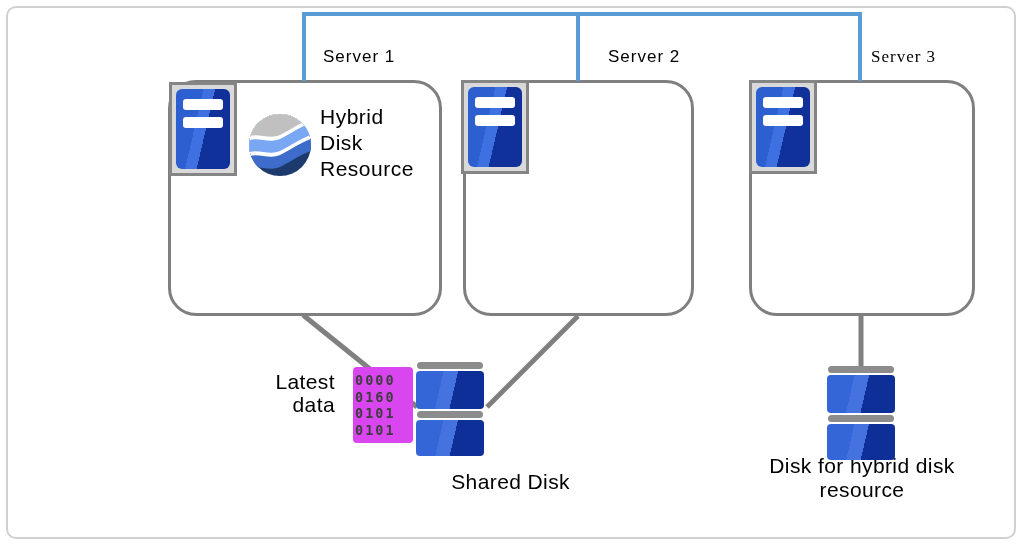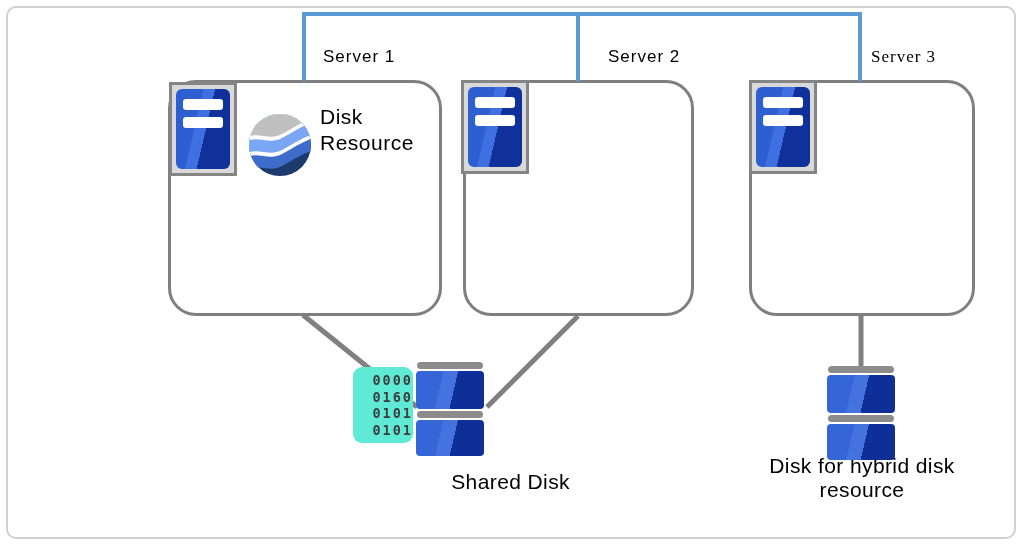--- a/index.html
+++ b/index.html
@@ -27,22 +27,22 @@
   .hybrid-label{position:absolute;left:320px;top:104px;font-size:21px;line-height:26px;
                 letter-spacing:.5px;z-index:3;}
   .disk{position:absolute;width:68px;height:94px;z-index:4;}
   .disk-shared{left:416px;top:362px;}
   .disk-own{left:827px;top:366px;}
   .disk-cap{position:absolute;left:1px;width:66px;height:7px;background:#8c8c8c;border-radius:4px;}
   .cap1{top:0;} .cap2{top:49px;}
   .disk-block{position:absolute;left:0;width:68px;border-radius:4px;
       background:linear-gradient(103deg,#3566D8 0%,#3566D8 36%,#4473E0 36%,#4473E0 55%,#0E2F97 55%,#0E2F97 100%);}
   .blk1{top:9px;height:38px;} .blk2{top:58px;height:36px;}
-  .binary-icon{position:absolute;left:353px;top:367px;width:60px;height:76px;background:#5eead4;
-               border-radius:9px;z-index:5;padding-top:5px;box-sizing:border-box;text-align:right;}
+  .binary-icon{position:absolute;left:353px;top:367px;width:60px;height:76px;background:#d946ef;
+               border-radius:4px;z-index:5;padding-top:5px;box-sizing:border-box;text-align:left;}
   .binary-row{font-family:"DejaVu Sans Mono",monospace;font-weight:bold;font-size:13.5px;
               line-height:16.5px;letter-spacing:2px;color:#3e3e3e;text-indent:2px;}
   .txt{position:absolute;font-size:21px;letter-spacing:.4px;z-index:3;}
   .latest-label{left:233px;top:370px;width:102px;text-align:right;line-height:23px;}
   .shared-label{left:330px;top:470px;width:240px;text-align:right;line-height:24px;}
   .own-label{left:742px;top:454px;width:240px;text-align:center;line-height:24px;}
 </style>
 </head>
 <body>
 
@@ -95,20 +95,21 @@
       <rect x="-2" y="-2" width="68" height="68" fill="#1C3A6B"></rect>
       <path d="M-6 60 C6 47,20 61,34 53 C46 46,58 39,70 35 L70 -8 L-6 -8 Z" fill="#3E6CCB"></path>
       <path d="M-6 48 C6 35,20 49,34 41 C46 34,58 27,70 23 L70 -8 L-6 -8 Z" fill="#ffffff"></path>
       <path d="M-6 44 C6 31,20 45,34 37 C46 30,58 23,70 19 L70 -8 L-6 -8 Z" fill="#79A7F4"></path>
       <path d="M-6 32 C6 19,20 33,34 25 C46 18,58 11,70 7 L70 -8 L-6 -8 Z" fill="#ffffff"></path>
       <path d="M-6 28 C6 15,20 29,34 21 C46 14,58 7,70 3 L70 -8 L-6 -8 Z" fill="#C0C0C0"></path>
     </g>
   </svg>
 
   <div class="hybrid-label">
+    <div>Hybrid</div>
     <div>Disk</div>
     <div>Resource</div>
   </div>
 
   <div class="disk disk-shared">
     <div class="disk-cap cap1"></div>
     <div class="disk-block blk1"></div>
     <div class="disk-cap cap2"></div>
     <div class="disk-block blk2"></div>
   </div>
@@ -120,20 +121,24 @@
     <div class="disk-block blk2"></div>
   </div>
 
   <div class="binary-icon">
     <div class="binary-row">0000</div>
     <div class="binary-row">0160</div>
     <div class="binary-row">0101</div>
     <div class="binary-row">0101</div>
   </div>
 
+  <div class="txt latest-label">
+    <div>Latest</div>
+    <div>data</div>
+  </div>
 
   <div class="txt shared-label">
     <div>Shared Disk</div>
   </div>
 
   <div class="txt own-label">
     <div>Disk for hybrid disk</div>
     <div>resource</div>
   </div>
 

